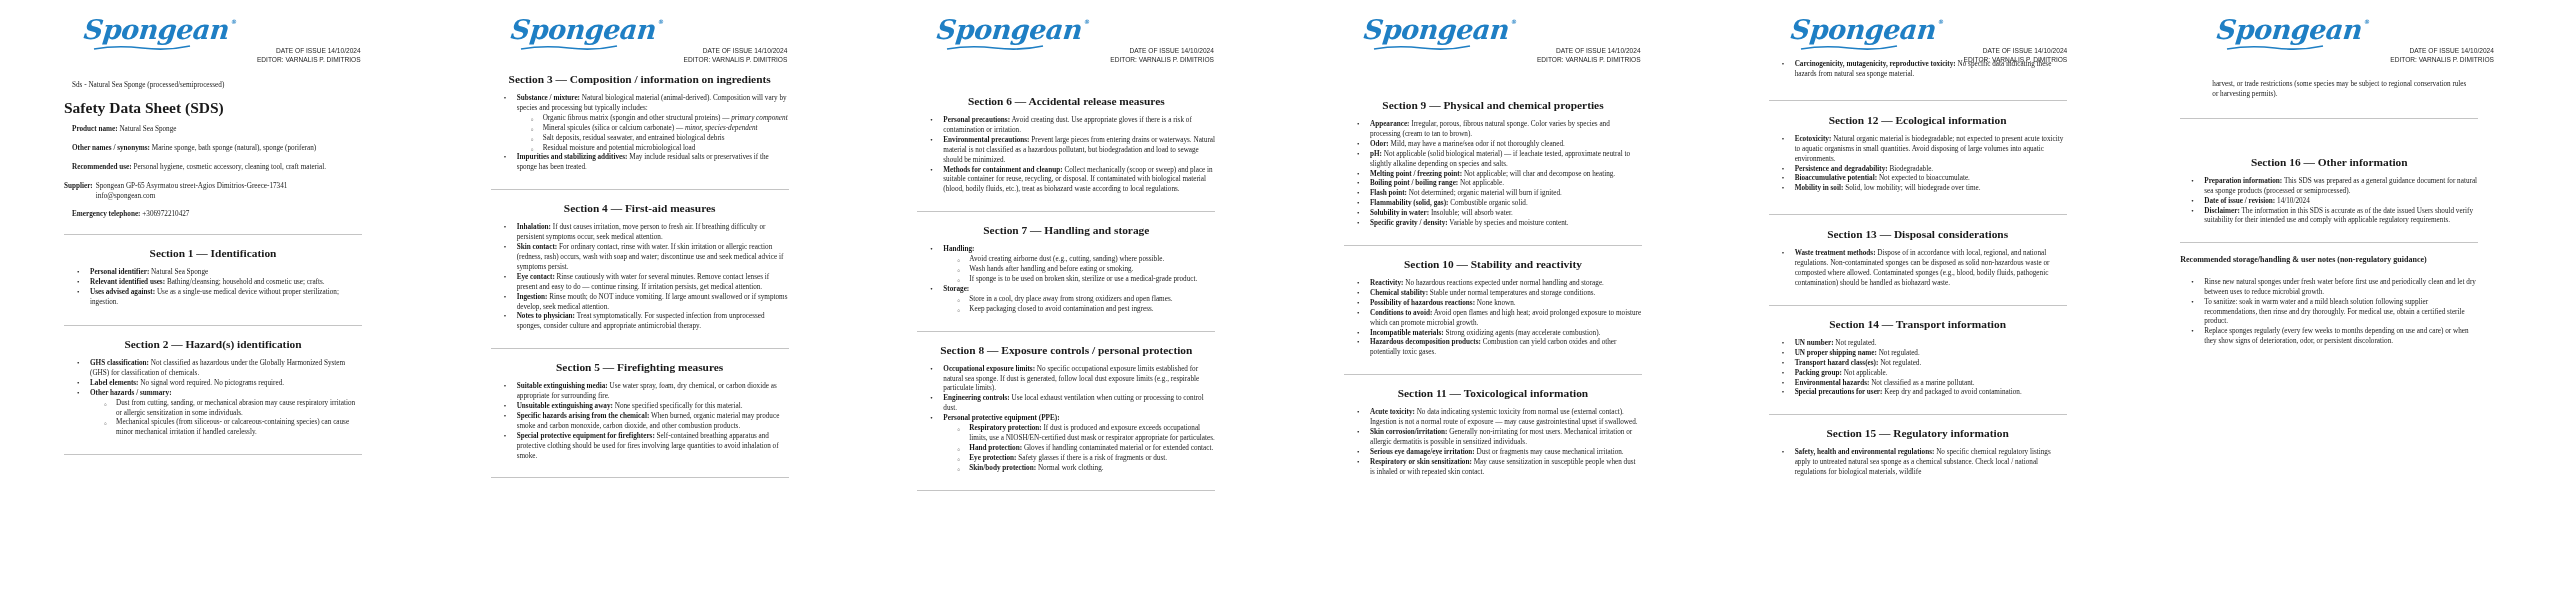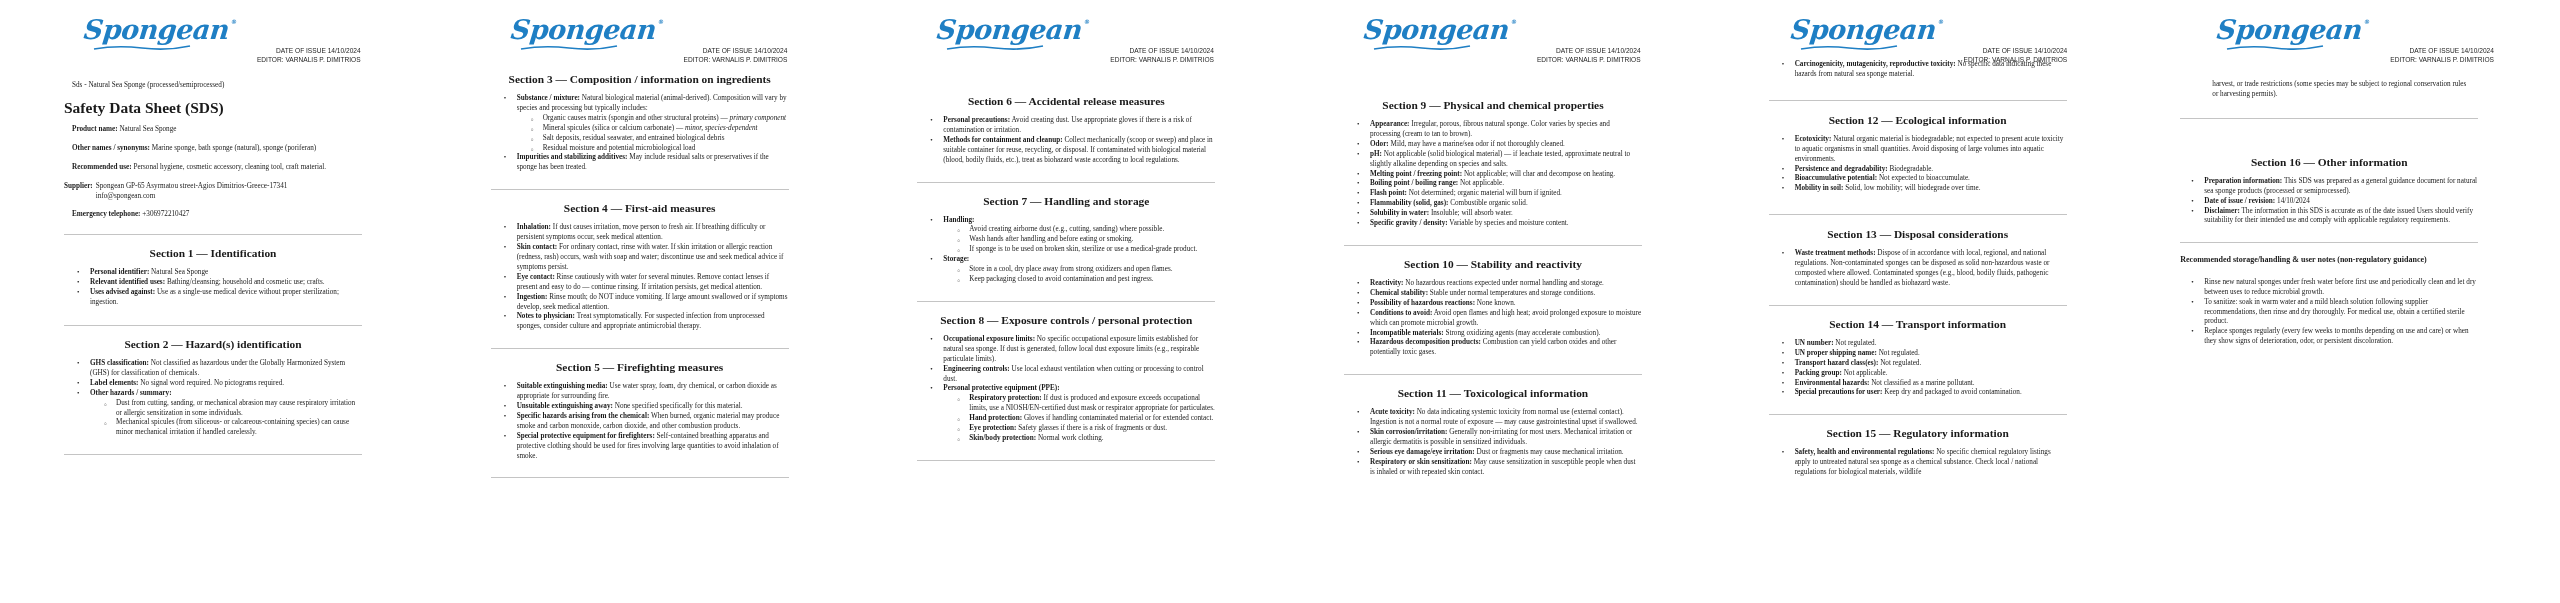--- a/index.html
+++ b/index.html
@@ -86,21 +86,21 @@
       </svg>
     <div class="hdr">
       <div>DATE OF ISSUE 14/10/2024</div>
       <div>EDITOR: VARNALIS P. DIMITRIOS</div>
     </div>
     <div class="content" style="top:72px">
       <h2>Section 3 — Composition / information on ingredients</h2>
       <ul style="margin-top:8px">
         <li><b>Substance / mixture:</b> <span>Natural biological material (animal-derived). Composition will vary by species and processing but typically includes:</span>
           <ul class="sub">
-            <li><span>Organic causes matrix (spongin and other structural proteins) — </span><i>primary component</i></li>
+            <li><span>Organic fibrous matrix (spongin and other structural proteins) — </span><i>primary component</i></li>
             <li><span>Mineral spicules (silica or calcium carbonate) — </span><i>minor, species-dependent</i></li>
             <li><span>Salt deposits, residual seawater, and entrained biological debris</span></li>
             <li><span>Residual moisture and potential microbiological load</span></li>
           </ul>
         </li>
         <li><b>Impurities and stabilizing additives:</b> <span>May include residual salts or preservatives if the sponge has been treated.</span></li>
       </ul>
       <hr class="rule" style="margin-top:16px;margin-bottom:11px">
       <h2>Section 4 — First-aid measures</h2>
       <ul style="margin-top:8px">
@@ -128,20 +128,21 @@
         <path d="M2 5 Q 25 1 50 4 T 98 2" stroke="#1f7fc4" stroke-width="1.6" fill="none"></path>
       </svg>
     <div class="hdr">
       <div>DATE OF ISSUE 14/10/2024</div>
       <div>EDITOR: VARNALIS P. DIMITRIOS</div>
     </div>
     <div class="content" style="top:94px">
       <h2>Section 6 — Accidental release measures</h2>
       <ul style="margin-top:8px">
         <li><b>Personal precautions:</b> <span>Avoid creating dust. Use appropriate gloves if there is a risk of contamination or irritation.</span></li>
+        <li><b>Environmental precautions:</b> <span>Prevent large pieces from entering drains or waterways. Natural material is not classified as a hazardous pollutant, but biodegradation and load to sewage should be minimized.</span></li>
         <li><b>Methods for containment and cleanup:</b> <span>Collect mechanically (scoop or sweep) and place in suitable container for reuse, recycling, or disposal. If contaminated with biological material (blood, bodily fluids, etc.), treat as biohazard waste according to local regulations.</span></li>
       </ul>
       <hr class="rule" style="margin-top:16px;margin-bottom:11px">
       <h2>Section 7 — Handling and storage</h2>
       <ul style="margin-top:8px">
         <li><b>Handling:</b>
           <ul class="sub">
             <li>Avoid creating airborne dust (e.g., cutting, sanding) where possible.</li>
             <li>Wash hands after handling and before eating or smoking.</li>
             <li>If sponge is to be used on broken skin, sterilize or use a medical-grade product.</li>

